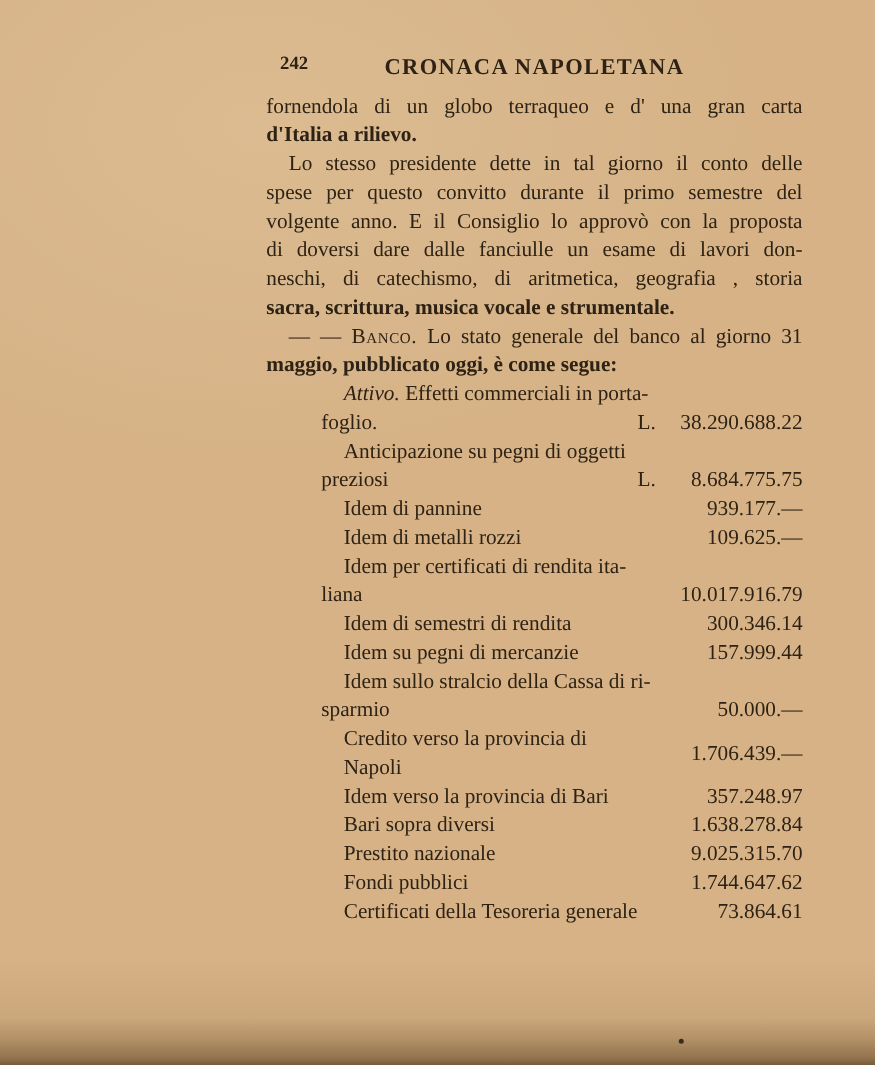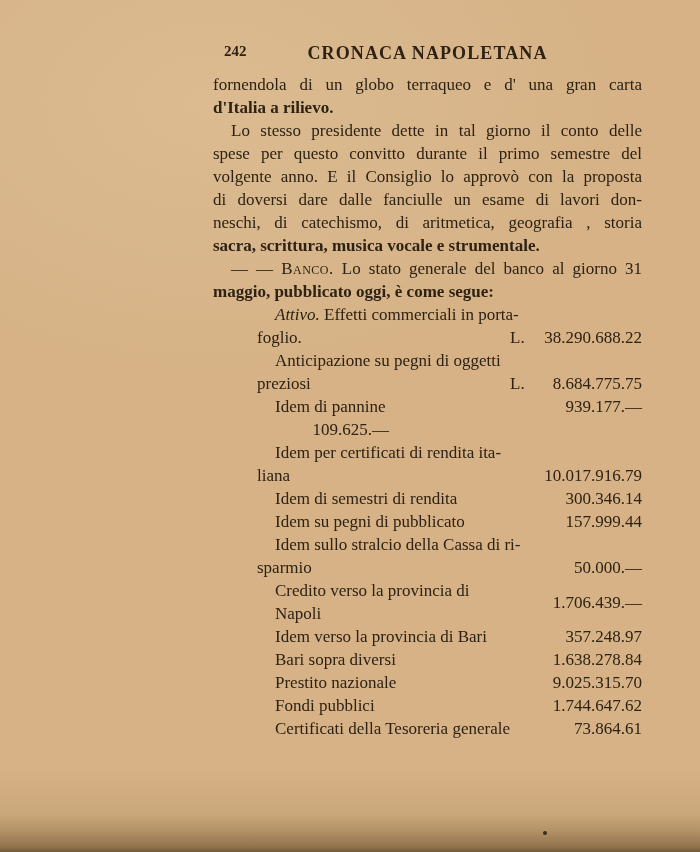--- a/index.html
+++ b/index.html
@@ -153,20 +153,21 @@
           <div class="ledger-line first last">
             <span class="lbl">Idem di pannine</span>
             <span class="amount-cell">
               <span class="currency"></span>
               <span class="num">939.177.—</span>
             </span>
           </div>
         </div>
         <div class="ledger-row">
           <div class="ledger-line first last">
+            <span class="lbl">Idem di metalli rozzi</span>
             <span class="amount-cell">
               <span class="currency"></span>
               <span class="num">109.625.—</span>
             </span>
           </div>
         </div>
         <div class="ledger-row">
           <div class="ledger-line first">
             <span class="lbl">Idem per certificati di rendita ita-</span>
           </div>
@@ -182,21 +183,21 @@
           <div class="ledger-line first last">
             <span class="lbl">Idem di semestri di rendita</span>
             <span class="amount-cell">
               <span class="currency"></span>
               <span class="num">300.346.14</span>
             </span>
           </div>
         </div>
         <div class="ledger-row">
           <div class="ledger-line first last">
-            <span class="lbl">Idem su pegni di pubblicato</span>
+            <span class="lbl">Idem su pegni di mercanzie</span>
             <span class="amount-cell">
               <span class="currency"></span>
               <span class="num">157.999.44</span>
             </span>
           </div>
         </div>
         <div class="ledger-row">
           <div class="ledger-line first">
             <span class="lbl">Idem sullo stralcio della Cassa di ri-</span>
           </div>

